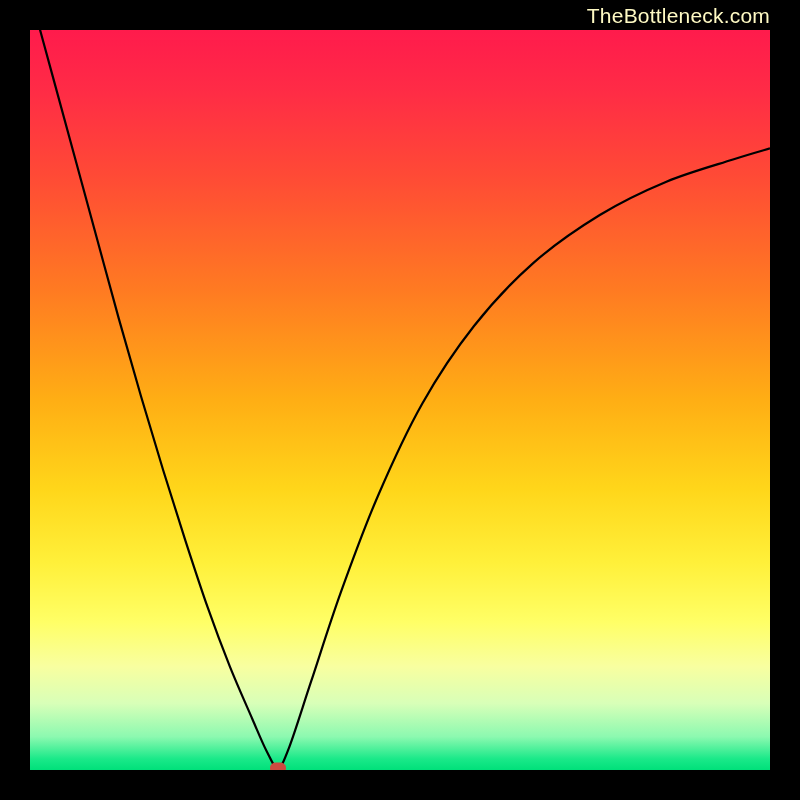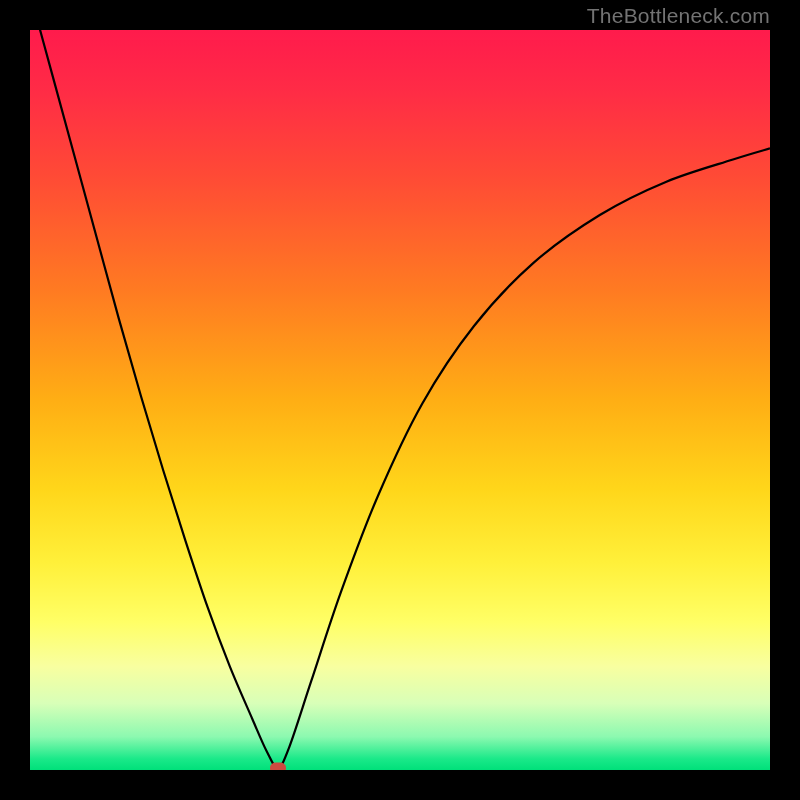--- a/index.html
+++ b/index.html
@@ -34,21 +34,21 @@
   .curve-svg {
     position: absolute;
     inset: 0;
     width: 100%;
     height: 100%;
   }
   .watermark {
     position: absolute;
     top: 4px;
     right: 30px;
-    color: #737373;
+    color: #fef9c3;
     font-size: 21px;
     font-weight: 500;
     letter-spacing: 0.2px;
   }
   .marker {
     position: absolute;
     width: 16px;
     height: 11px;
     border-radius: 6px / 5px;
     background: #cc4b40;

